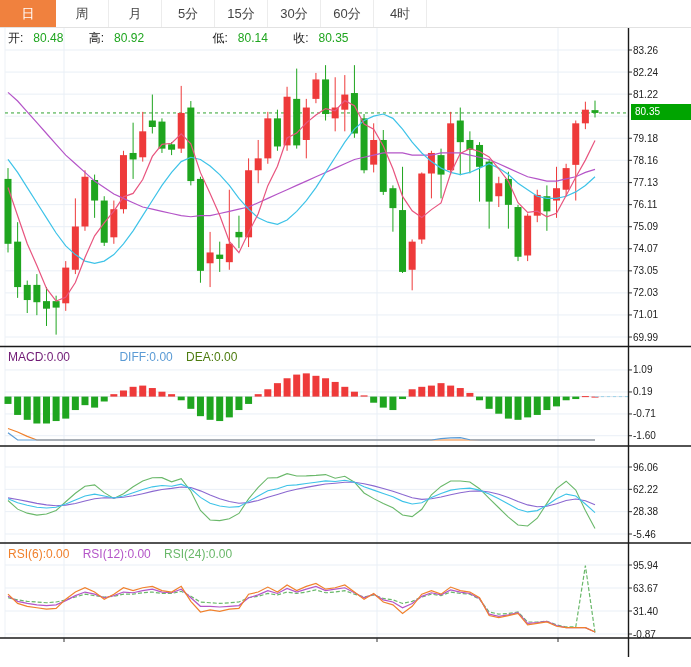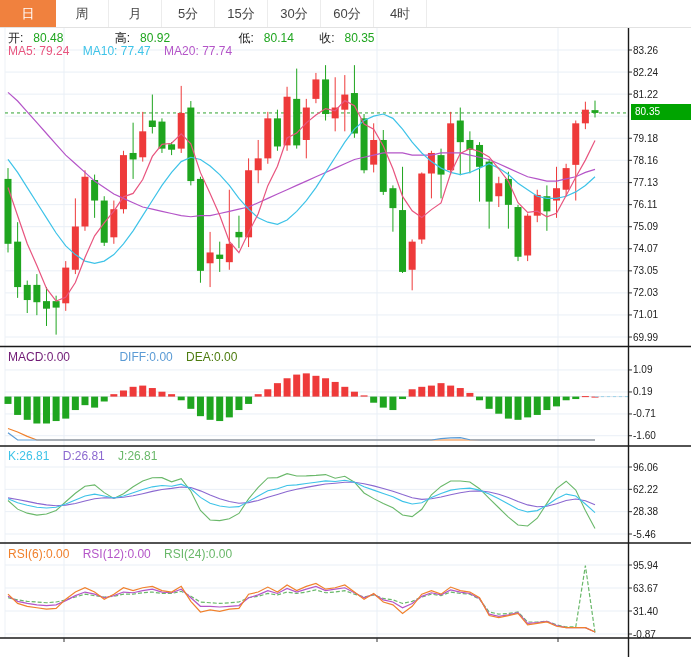--- a/index.html
+++ b/index.html
@@ -31,42 +31,32 @@
     <div class="tab">月</div>
     <div class="tab">5分</div>
     <div class="tab">15分</div>
     <div class="tab">30分</div>
     <div class="tab">60分</div>
     <div class="tab">4时</div>
   </div>
 
   <div class="legend" style="top:30px;color:#222;">
     <span style="margin-right:12px;"><span>开:</span><span style="color:#1fa51f;">80.48</span></span>
-    <span style="margin-right:12px;margin-left:26px;"><span>高:</span><span style="color:#1fa51f;">80.92</span></span>
+    <span style="margin-right:12px;"><span>高:</span><span style="color:#1fa51f;">80.92</span></span>
     <span style="margin-right:12px;margin-left:43px;"><span>低:</span><span style="color:#1fa51f;">80.14</span></span>
     <span><span>收:</span><span style="color:#1fa51f;">80.35</span></span>
   </div>
 
-  <div class="legend" style="top:44px;">
-    <span style="color:#e8557f;">MA5: 79.24</span>
-    <span style="color:#3ec3e8;">MA10: 77.47</span>
-    <span style="color:#b455c8;">MA20: 77.74</span>
-  </div>
 
   <div class="legend" style="top:350px;">
     <span style="color:#701a75;">MACD:0.00</span>
     <span style="color:#5b9bd5;margin-left:36px;">DIFF:0.00</span>
     <span style="color:#4d7c0f;">DEA:0.00</span>
   </div>
 
-  <div class="legend" style="top:449px;">
-    <span style="color:#3ec3e8;">K:26.81</span>
-    <span style="color:#8b68d0;">D:26.81</span>
-    <span style="color:#6ab86a;">J:26.81</span>
-  </div>
 
   <div class="legend" style="top:547px;">
     <span style="color:#f0812d;">RSI(6):0.00</span>
     <span style="color:#b455c8;">RSI(12):0.00</span>
     <span style="color:#6ab86a;">RSI(24):0.00</span>
   </div>
 
   <div id="badge">80.35</div>
 
   <span class="xlab" style="left:57px;">12</span>

